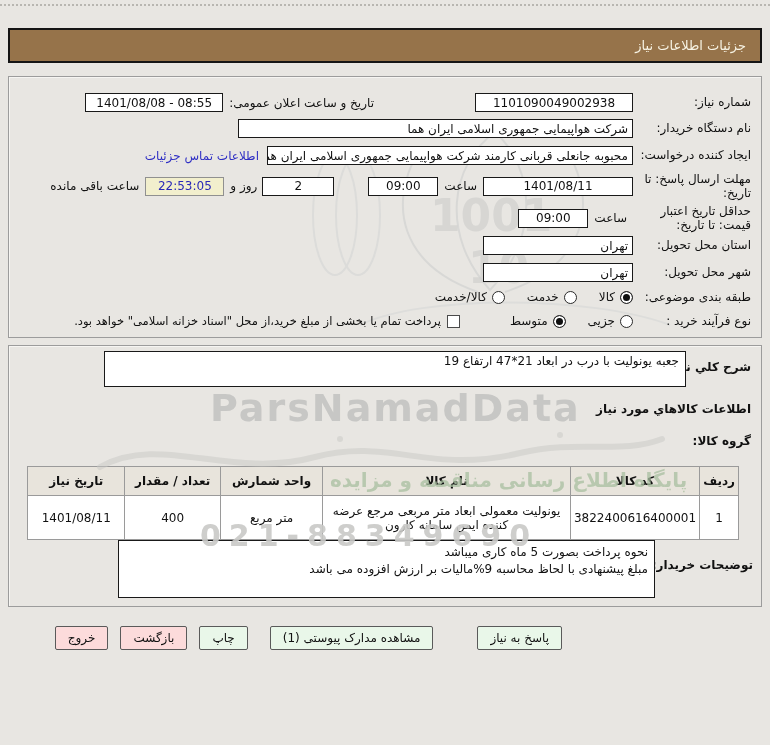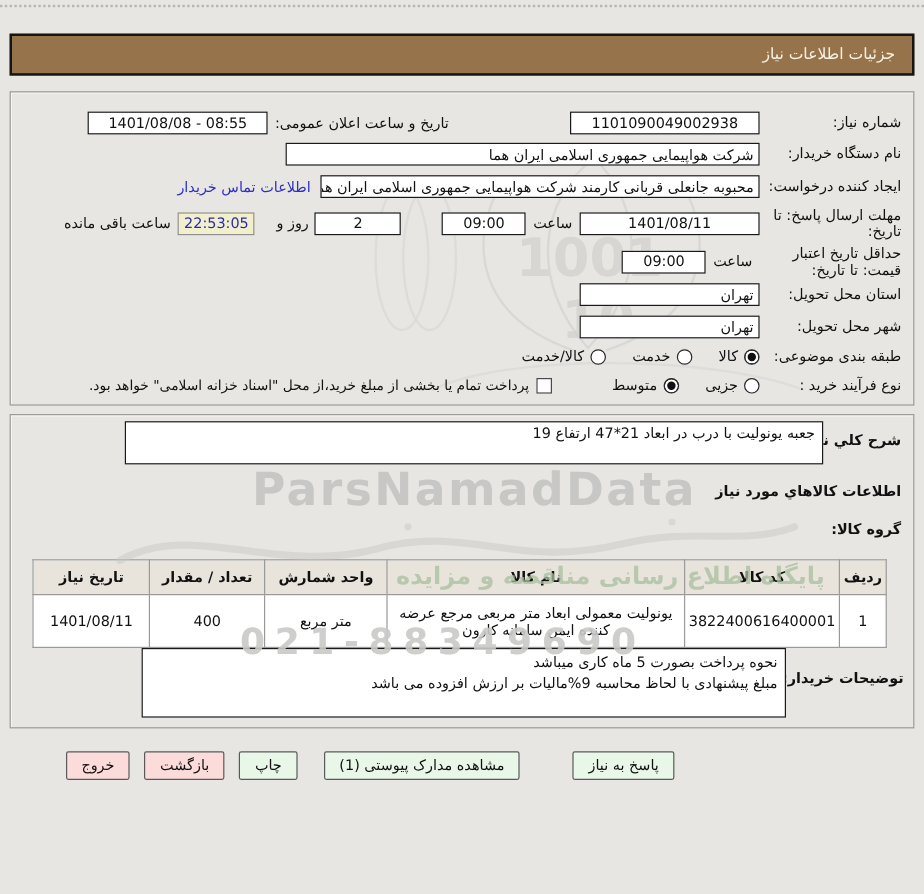--- a/index.html
+++ b/index.html
@@ -96,43 +96,43 @@
     <span data-name="page-title">جزئیات اطلاعات نیاز</span>
   </div>
 
   <div class="grpbox" id="box1" data-name="general-info-groupbox">
 
     <div class="frow" style="top:16px;" data-name="row-need-number">
       <span class="flabel" data-name="need-number-label">شماره نیاز:</span>
       <div class="ibox ltr" style="width:158px;" data-name="need-number-input">1101090049002938</div>
       <span style="width:101px; flex:none;" data-name="spacer"></span>
       <span data-name="announce-datetime-label">تاریخ و ساعت اعلان عمومی:</span>
-      <div class="ibox ltr" style="width:150px; margin-right:6px;" data-name="announce-datetime-input">1401/08/08 - 08:55</div>
+      <div class="ibox ltr" style="width:138px; margin-right:6px;" data-name="announce-datetime-input">1401/08/08 - 08:55</div>
     </div>
 
     <div class="frow" style="top:42px;" data-name="row-buyer-org">
       <span class="flabel" data-name="buyer-org-label">نام دستگاه خریدار:</span>
       <div class="ibox rtl-start" style="width:395px;" data-name="buyer-org-input">شرکت هواپیمایی جمهوری اسلامی ایران هما</div>
     </div>
 
     <div class="frow" style="top:69px;" data-name="row-request-creator">
       <span class="flabel" data-name="request-creator-label">ایجاد کننده درخواست:</span>
       <div class="ibox rtl-start" style="width:366px;" data-name="request-creator-input">محبوبه جانعلی قربانی کارمند شرکت هواپیمایی جمهوری اسلامی ایران هما</div>
-      <span class="link" style="margin-right:8px;" data-name="buyer-contact-link">اطلاعات تماس خریدار</span>
+      <span class="link" style="margin-right:8px;" data-name="buyer-contact-link">اطلاعات تماس جزئیات</span>
     </div>
 
     <div class="frow" style="top:95px;text-align:right;" data-name="row-response-deadline">
       <span class="flabel" data-name="response-deadline-label">مهلت ارسال پاسخ: تا تاریخ:</span>
       <div class="ibox ltr" style="width:150px;" data-name="deadline-date-input">1401/08/11</div>
       <span style="margin-right:6px;" data-name="hour-label">ساعت</span>
       <div class="ibox ltr" style="width:70px; margin-right:6px;" data-name="deadline-time-input">09:00</div>
       <span style="width:34px; flex:none;" data-name="spacer"></span>
       <div class="ibox ltr" style="width:72px;" data-name="days-remaining-input">2</div>
       <span style="margin-right:5px;" data-name="days-label">روز و</span>
-      <div class="ibox ltr countdown" style="width:64px; margin-right:18px;" data-name="countdown-timer">22:53:05</div>
+      <div class="ibox ltr countdown" style="width:79px; margin-right:6px;" data-name="countdown-timer">22:53:05</div>
       <span style="margin-right:6px;" data-name="hours-remaining-label">ساعت باقی مانده</span>
     </div>
 
     <div class="frow" style="top:127px;" data-name="row-price-validity">
       <span class="flabel" data-name="price-validity-label">حداقل تاریخ اعتبار قیمت: تا تاریخ:</span>
       <span style="margin-right:6px;" data-name="hour-label">ساعت</span>
       <div class="ibox ltr" style="width:70px; margin-right:6px;" data-name="validity-time-input">09:00</div>
     </div>
 
     <div class="frow" style="top:159px;" data-name="row-delivery-province">

